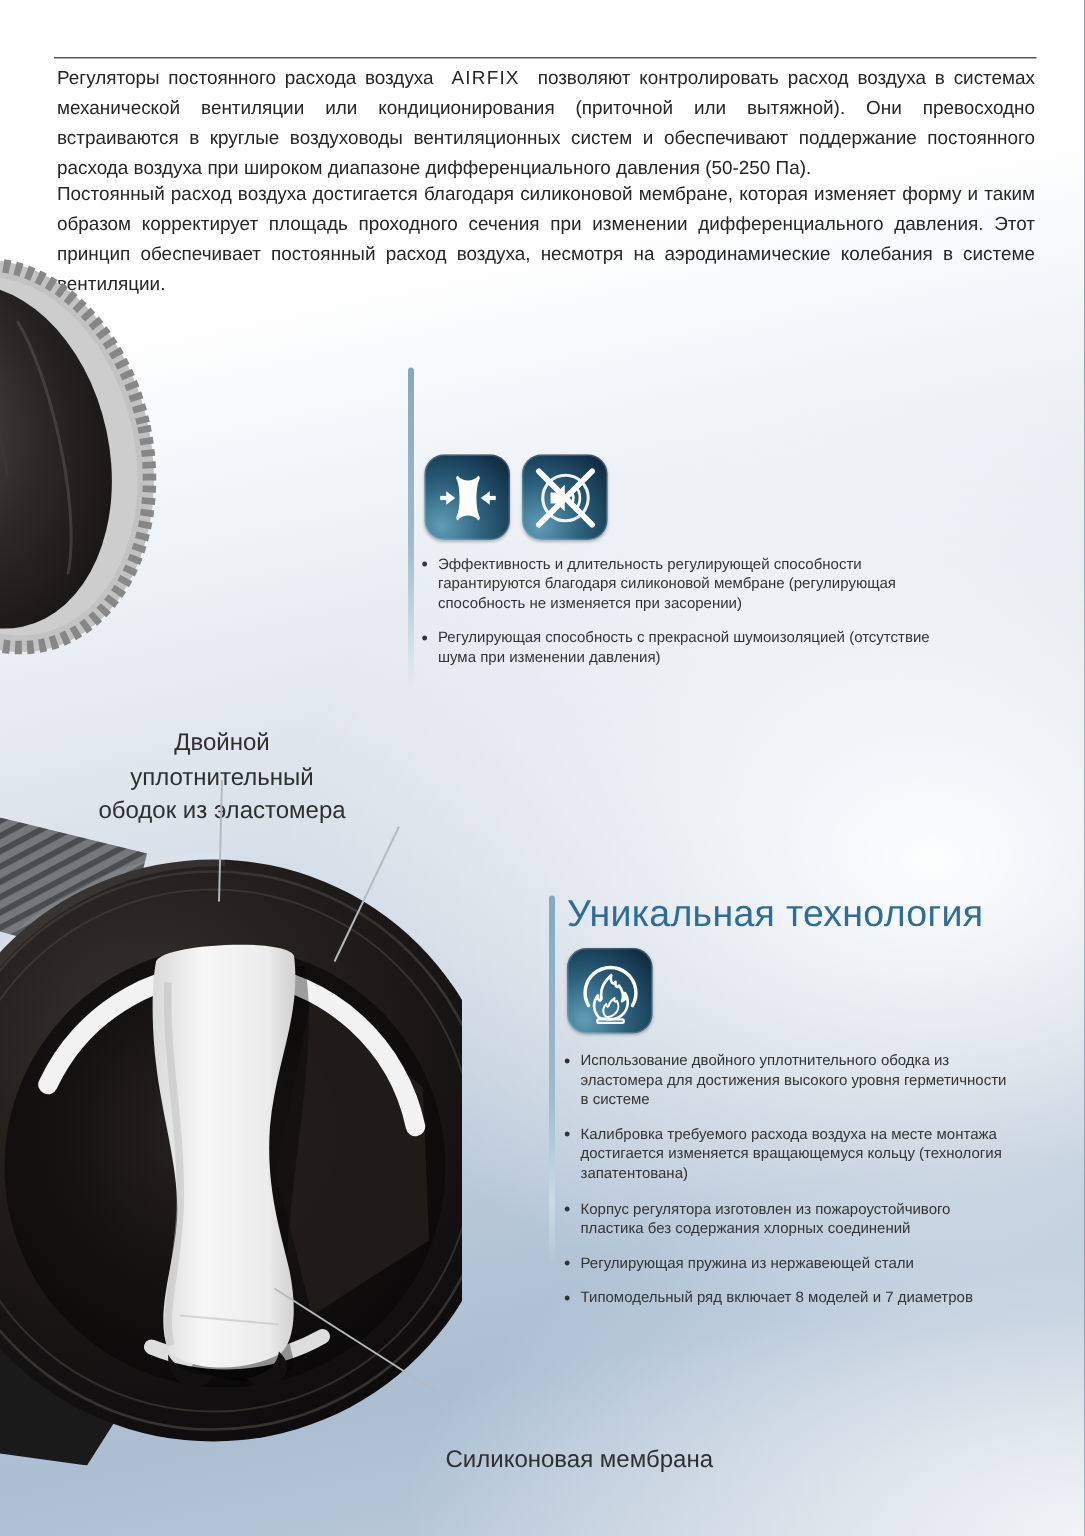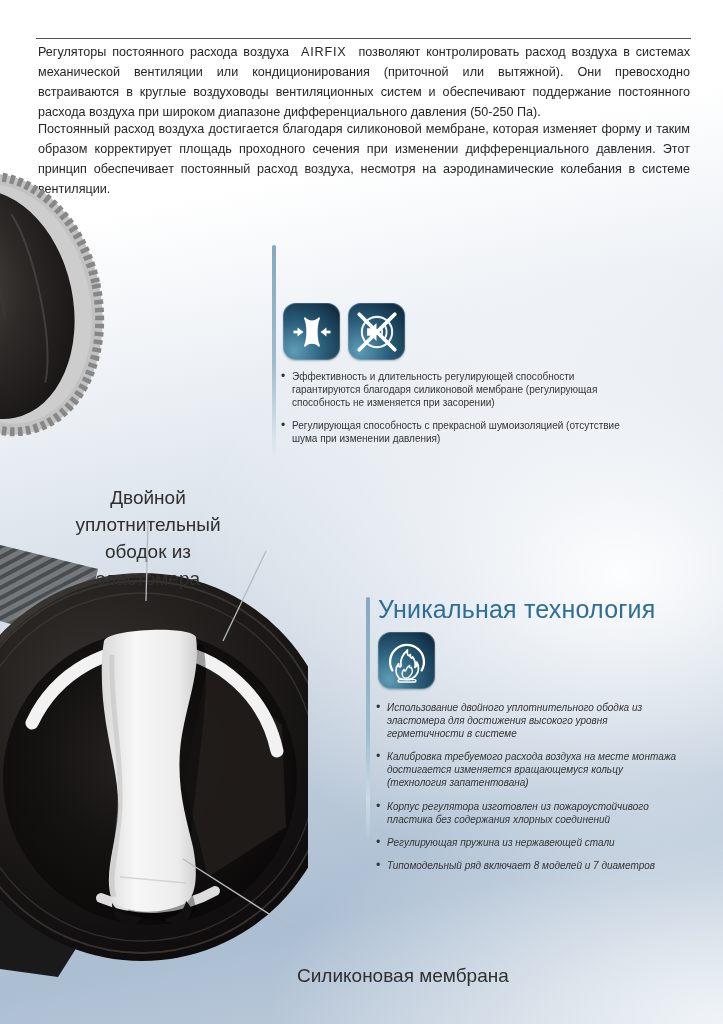--- a/index.html
+++ b/index.html
@@ -29,25 +29,25 @@
 
   .tiles{position:absolute;display:flex;gap:8px;}
   .tiles1{left:283px;top:303px;}
   .tiles2{left:378px;top:632px;}
   .tile{width:57px;height:57px;border-radius:13px;display:flex;align-items:center;justify-content:center;
     background:radial-gradient(80px 80px at 20% 84%, #5f9db6 0%, #2b5f7b 36%, #102e44 72%, #143850 100%);
     box-shadow:inset 0 0 0 1px rgba(255,255,255,.18), 0 1px 2px rgba(0,0,0,.25);}
 
   .bullets{position:absolute;margin:0;padding:0;list-style:none;font-size:10px;line-height:1.31;color:#333;}
   .bullets1{left:281px;top:370px;width:352px;}
-  .bullets2{left:376px;top:701px;width:302px;font-style:italic;}
+  .bullets2{left:376px;top:701px;width:302px;}
   .bullets .bullet{position:relative;padding-left:11px;margin:0 0 10px 0;}
   .bullets .bullet::before{content:"\2022";position:absolute;left:0;top:-1px;font-size:12px;color:#333;}
 
-  .callout{position:absolute;font-size:19px;line-height:1.42;color:#2f2f2f;margin:0;}
+  .callout{position:absolute;font-size:16px;line-height:1.42;color:#2f2f2f;margin:0;}
   .callout.seal{left:62px;top:485px;width:172px;text-align:center;}
   .callout.clip{left:268px;top:530px;white-space:nowrap;}
   .callout.membrane{left:297px;top:963px;white-space:nowrap;}
 
   .art{position:absolute;}
   .art.product-top{left:0;top:168px;}
   .art.product-cutaway{left:0;top:545px;}
   .leader-overlay{position:absolute;inset:0;pointer-events:none;}
 </style>
 </head>

